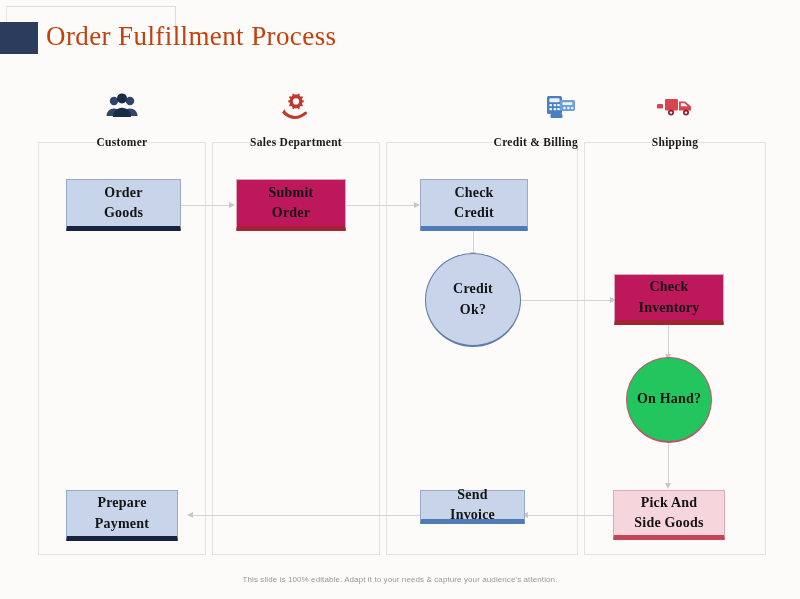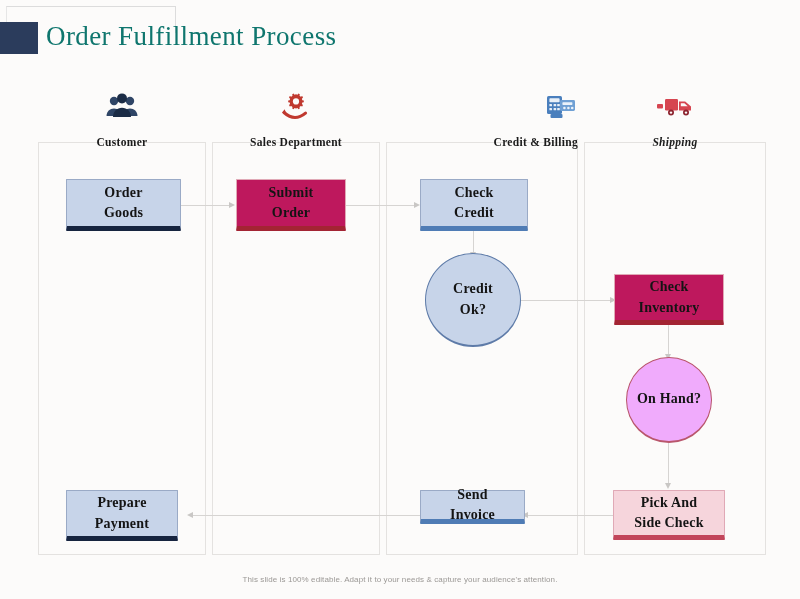--- a/index.html
+++ b/index.html
@@ -41,21 +41,21 @@
     top: 22px;
     width: 38px;
     height: 32px;
     background: #2b3c5c;
   }
   .title-text {
     position: absolute;
     left: 46px;
     top: 21px;
     font-size: 27px;
-    color: #0f766e;
+    color: #c2410c;
     letter-spacing: 0.4px;
     white-space: nowrap;
   }
 
   
   .lane-head {
     position: absolute;
     text-align: center;
   }
   .lane-icon {
@@ -125,21 +125,21 @@
 
   .circle {
     border-radius: 50%;
   }
   .circle.blue {
     background: #c7d4e9;
     border: 1px solid #5e7ba8;
     border-bottom-width: 2px;
   }
   .circle.pink {
-    background: #f0abfc;
+    background: #22c55e;
     border: 1px solid #b9566c;
     border-bottom-width: 2px;
   }
 
   
   .conn-h {
     position: absolute;
     height: 1px;
     background: #d6d4d2;
   }
@@ -241,21 +241,21 @@
         <rect x="18.4" y="10.3" width="10" height="2.6" rx="0.6" fill="#eaf2fa"></rect>
         <circle cx="20.4" cy="16" r="1.3" fill="#eaf2fa"></circle>
         <circle cx="24.4" cy="16" r="1.3" fill="#eaf2fa"></circle>
         <circle cx="28.2" cy="16" r="1.3" fill="#eaf2fa"></circle>
         <rect x="6.5" y="22" width="12" height="4" rx="1" fill="#4a7fbd"></rect>
       </svg>
     </span>
     <span class="lane-label">Credit &amp; Billing</span>
   </div>
 
-  <div class="lane-head" style="left:584px; top:92px; width:182px;font-style:italic;">
+  <div class="lane-head" style="left:584px; top:92px; width:182px;">
     <span class="lane-icon">
       <svg width="40" height="30" viewBox="0 0 40 30">
         <rect x="2" y="12" width="6" height="4.4" rx="1" fill="#d64550"></rect>
         <rect x="10" y="7" width="13" height="11.5" rx="1.2" fill="#d64550"></rect>
         <path d="M24 9.5h6.2L36 14.6v3.9H24z" fill="#d64550"></path>
         <path d="M25.8 11.2h3.6l3.3 3h-6.9z" fill="#fbfafa"></path>
         <circle cx="16" cy="20.6" r="3" fill="#8d2530"></circle>
         <circle cx="16" cy="20.6" r="1.2" fill="#fbfafa"></circle>
         <circle cx="31" cy="20.6" r="3" fill="#8d2530"></circle>
         <circle cx="31" cy="20.6" r="1.2" fill="#fbfafa"></circle>
@@ -312,21 +312,21 @@
     <span class="ln">Check</span>
     <span class="ln">Inventory</span>
   </div>
 
   <div class="node circle pink" style="left:626px; top:357px; width:86px; height:86px;">
     <span class="ln">On Hand?</span>
   </div>
 
   <div class="node box pink2" style="left:613px; top:490px; width:112px; height:50px;">
     <span class="ln">Pick And</span>
-    <span class="ln">Side Check</span>
+    <span class="ln">Side Goods</span>
   </div>
 
   <div class="node box blue2" style="left:420px; top:490px; width:105px; height:34px;">
     <span class="ln">Send</span>
     <span class="ln">Invoice</span>
   </div>
 
   <div class="node box blue" style="left:66px; top:490px; width:112px; height:51px;">
     <span class="ln">Prepare</span>
     <span class="ln">Payment</span>

